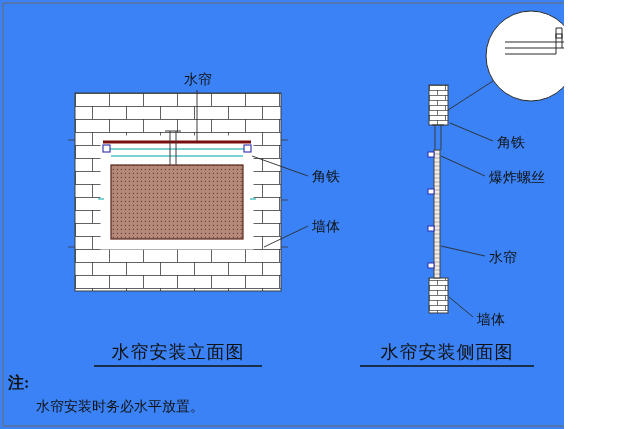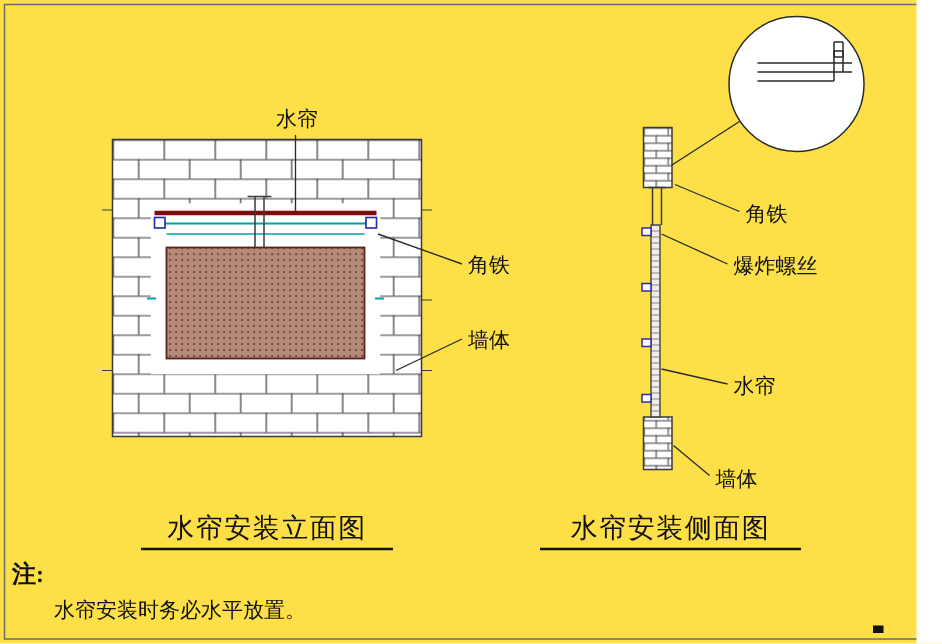--- a/index.html
+++ b/index.html
@@ -1,19 +1,19 @@
 <!DOCTYPE html>
 <html><head>
 <meta charset="utf-8">
 <style>
   html,body { margin:0; padding:0; background:#fff; }
   .page {
     position:relative;
-    width:611px; height:429px;
-    background:#fde047;
+    width:564px; height:429px;
+    background:#3b82f6;
     font-family:"Liberation Serif","DejaVu Serif",serif;
     overflow:hidden;
     text-align:right;
   }
   svg { position:absolute; left:0; top:0; }
   .lbl   { font-size:14px; fill:#111; font-family:"Liberation Serif","DejaVu Serif",serif; }
   .title { font-size:18px; fill:#111; letter-spacing:1px; font-family:"Liberation Serif","DejaVu Serif",serif; }
   .note-label { font-size:16px; font-weight:bold; fill:#111; font-family:"Liberation Serif","DejaVu Serif",serif; }
   .note-text  { font-size:14px; fill:#111; font-family:"Liberation Serif","DejaVu Serif",serif; }
 </style>

